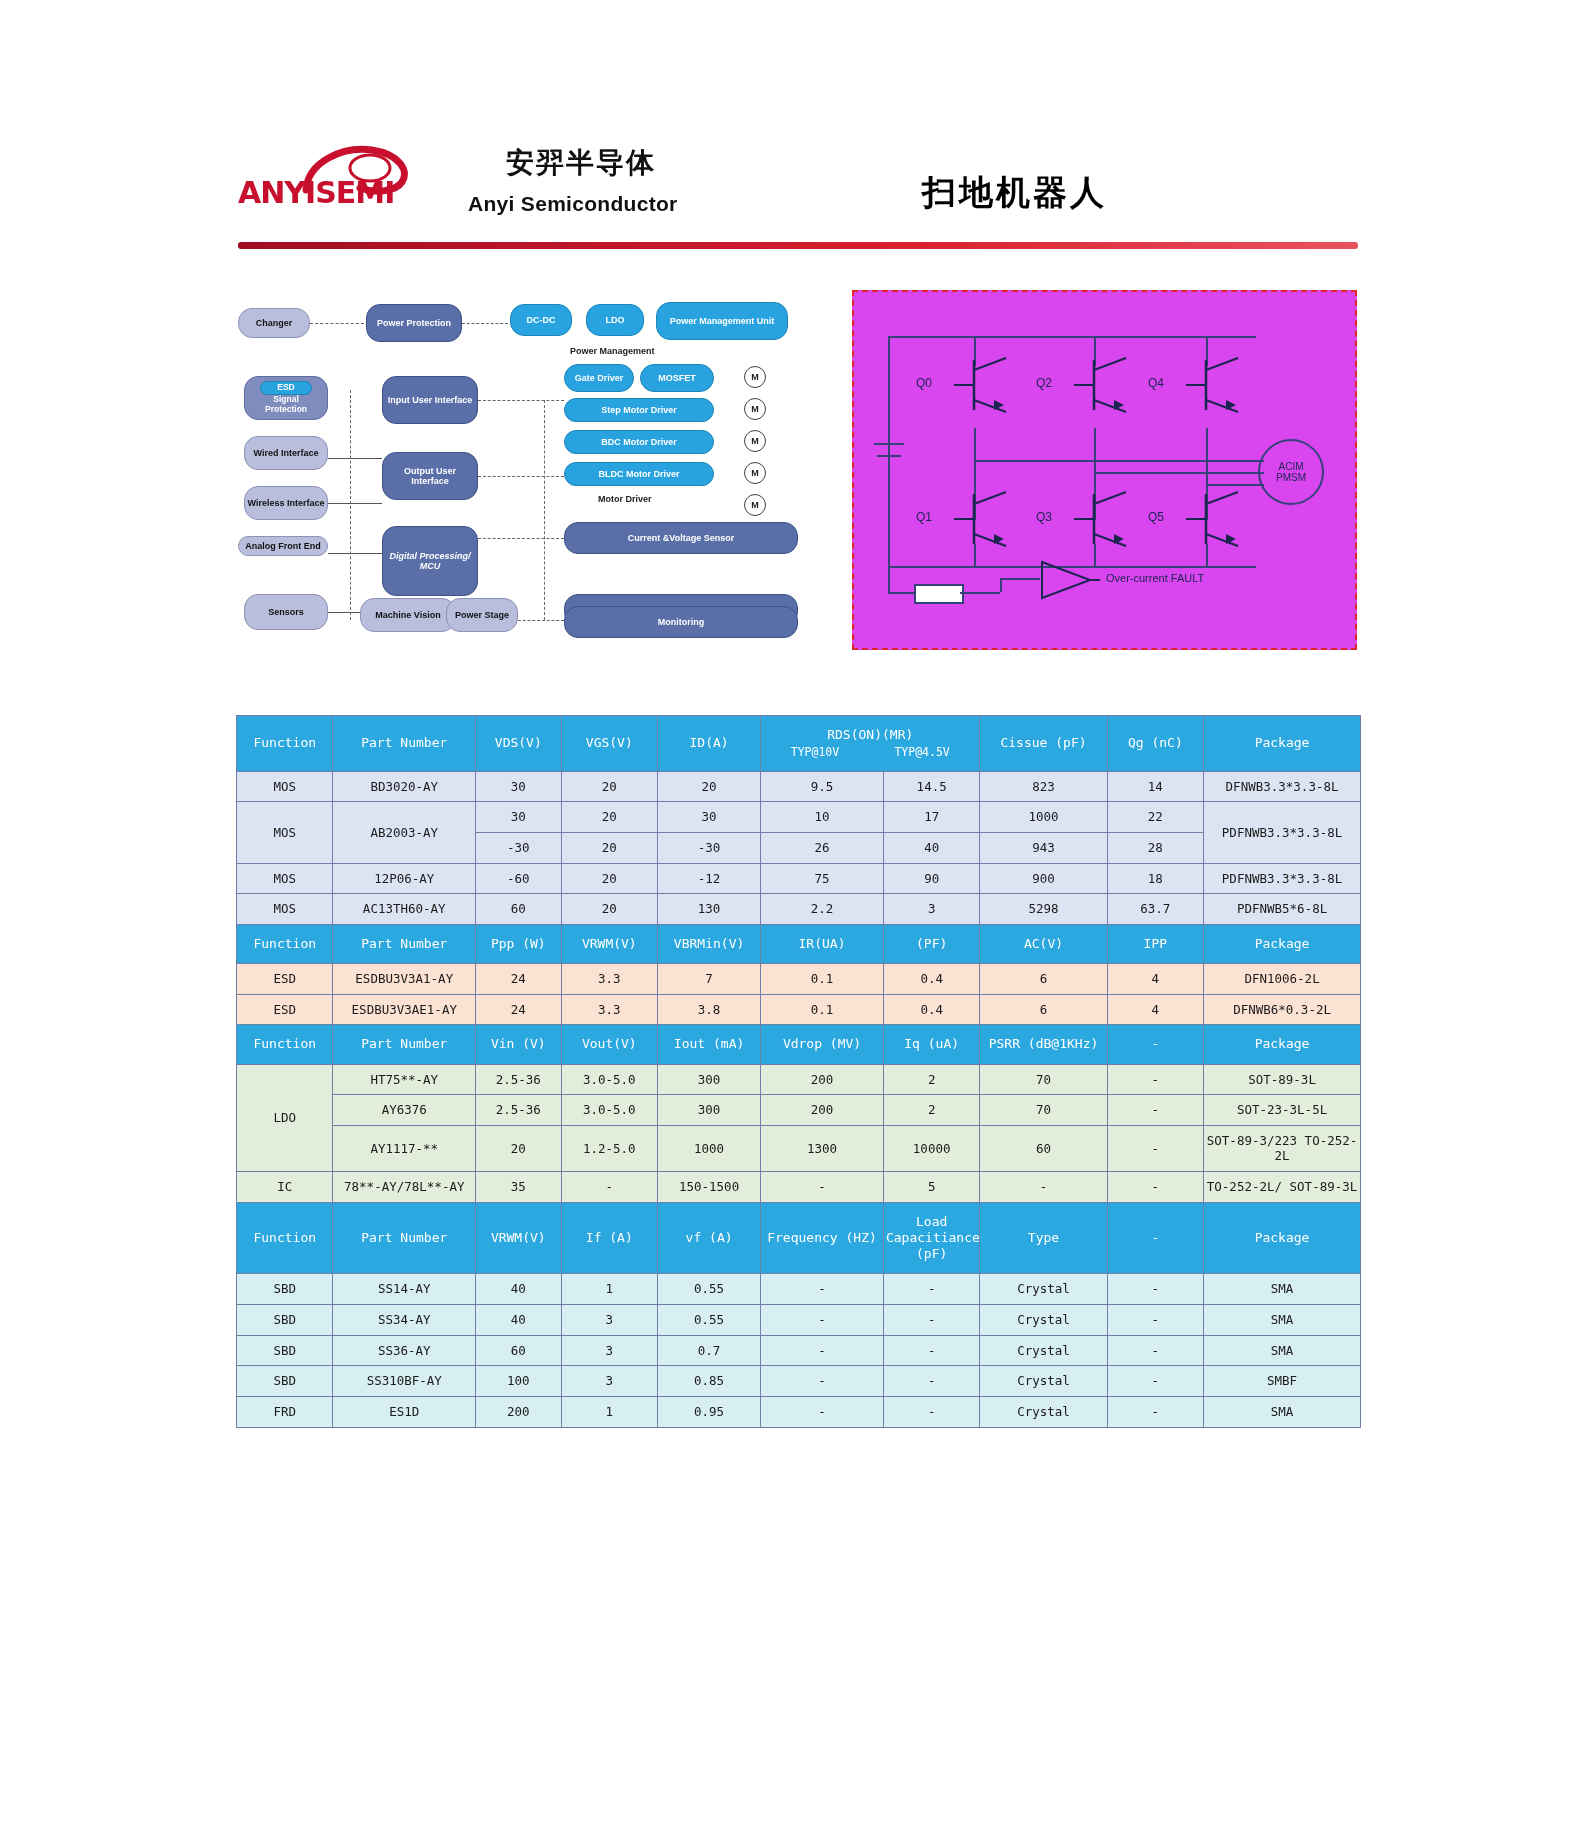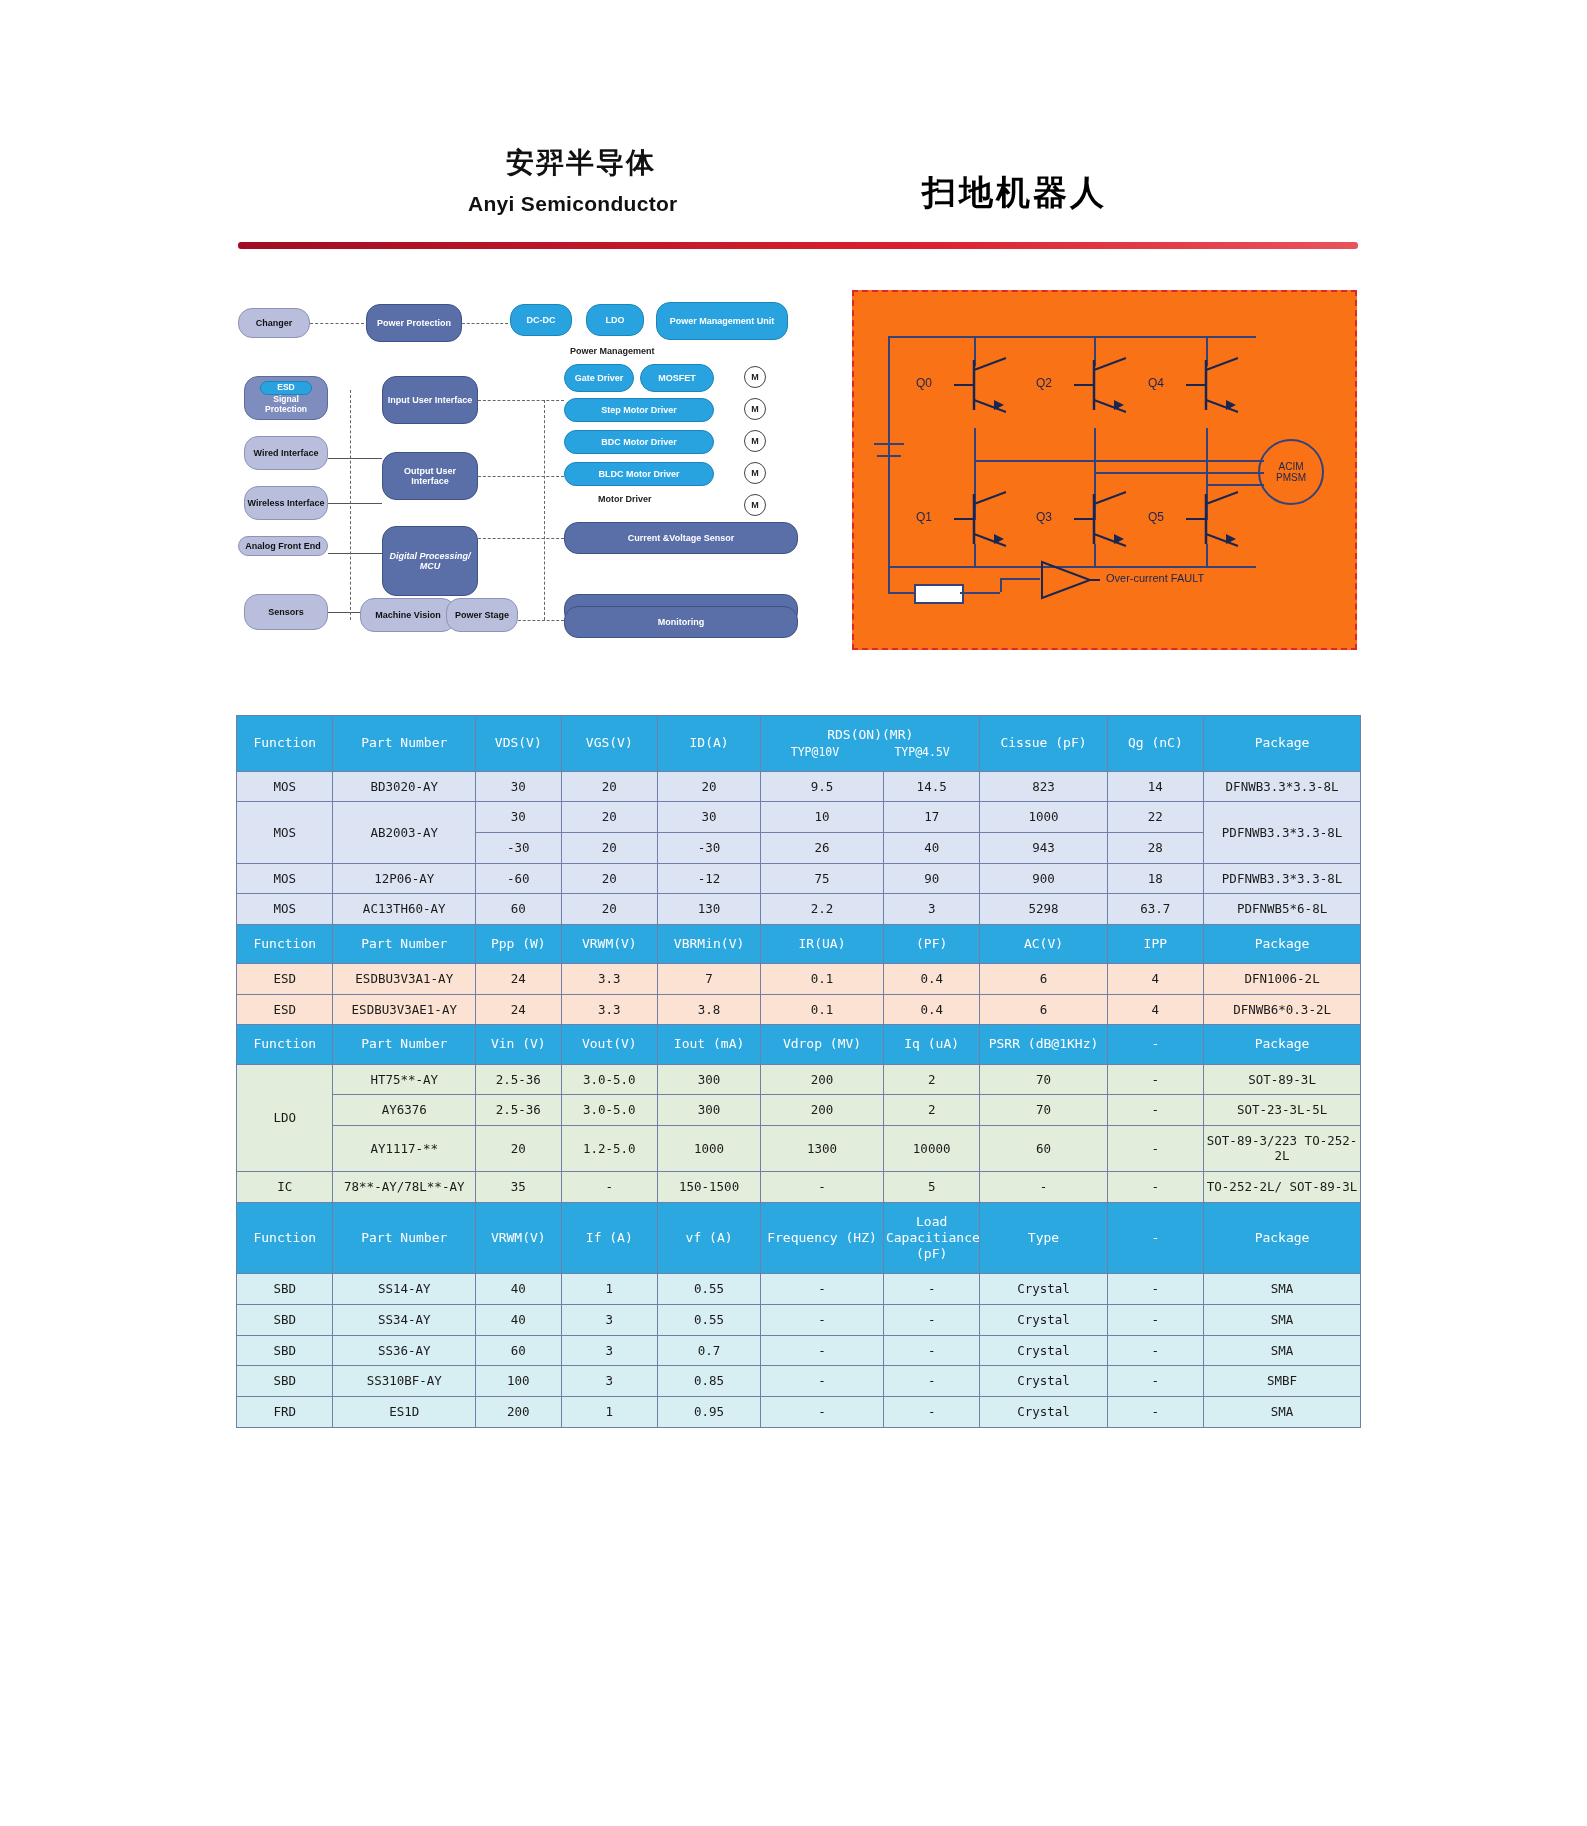--- a/index.html
+++ b/index.html
@@ -172,21 +172,21 @@
     width: 0;
   }
 
   .diagram-right {
     position: absolute;
     left: 852px;
     top: 290px;
     width: 505px;
     height: 360px;
     border: 2px dashed #e0262c;
-    background: #f97316;
+    background: #d946ef;
     box-sizing: border-box;
     text-align: center;
   }
   .cir-line { position: absolute; background: #35427a; }
   .cir-line.h { height: 2px; }
   .cir-line.v { width: 2px; }
   .igbt {
     position: absolute;
     width: 70px;
     height: 62px;
@@ -272,20 +272,27 @@
     font-size: 9.5px;
     line-height: 1.15;
   }
 </style>
 </head>
 <body>
 
 <div class="page">
 
   <div class="header">
+    <div class="logo-wrap">
+      <svg class="logo-swoosh" viewBox="0 0 120 52">
+        <path d="M8 46 C10 18, 44 2, 74 6 C100 10, 112 26, 104 38 C98 47, 78 50, 62 44" fill="none" stroke="#c8102e" stroke-width="7" stroke-linecap="round"></path>
+        <ellipse cx="72" cy="24" rx="20" ry="13" fill="none" stroke="#c8102e" stroke-width="3"></ellipse>
+      </svg>
+      <div class="logo-text">ANYISEMI</div>
+    </div>
     <div class="brand-cn">安羿半导体</div>
     <div class="brand-en">Anyi Semiconductor</div>
     <div class="title-cn">扫地机器人</div>
     <div class="rule"></div>
   </div>
 
   <div class="diagram-left">
 
     <div class="blk grey" style="left:0px;  top:18px; width:72px; height:30px;">Changer</div>
     <div class="blk dblue" style="left:128px; top:14px; width:96px; height:38px;">Power Protection</div>

